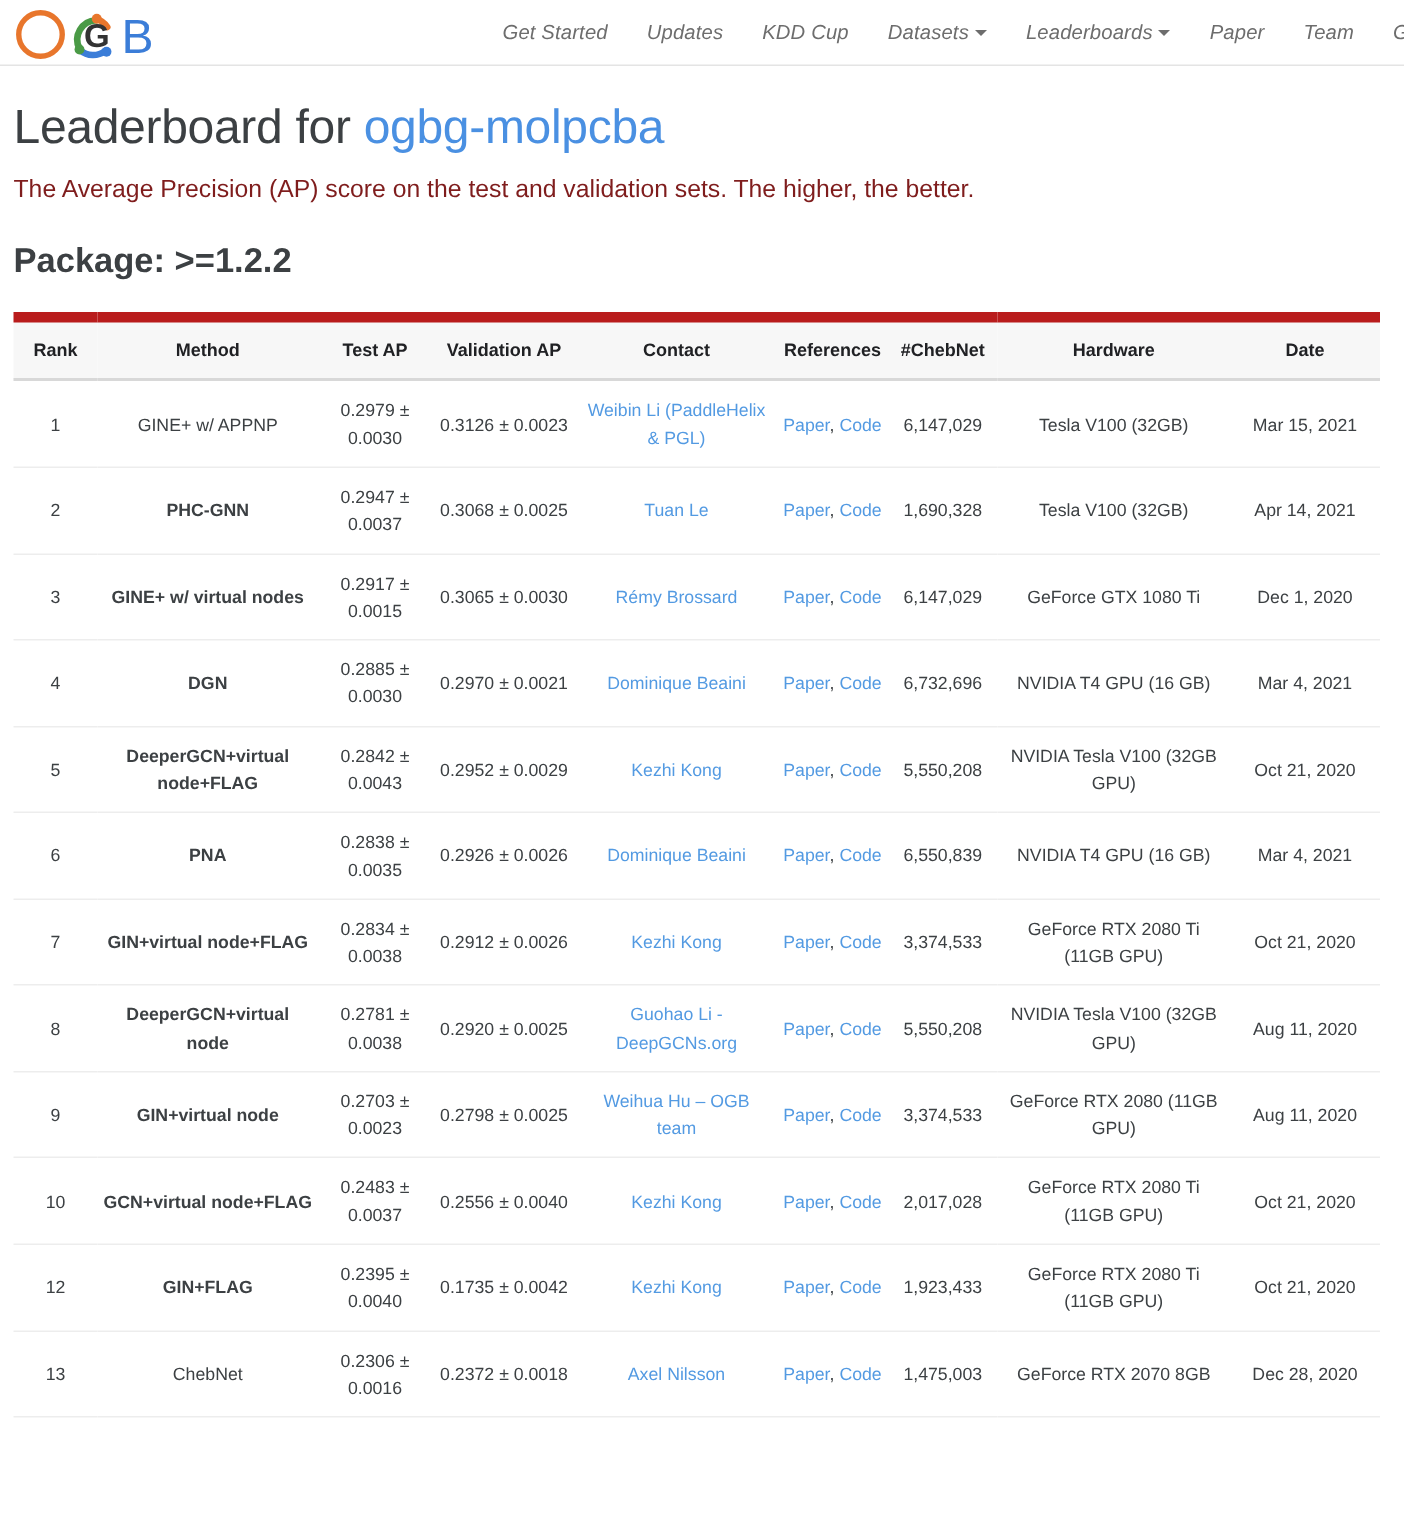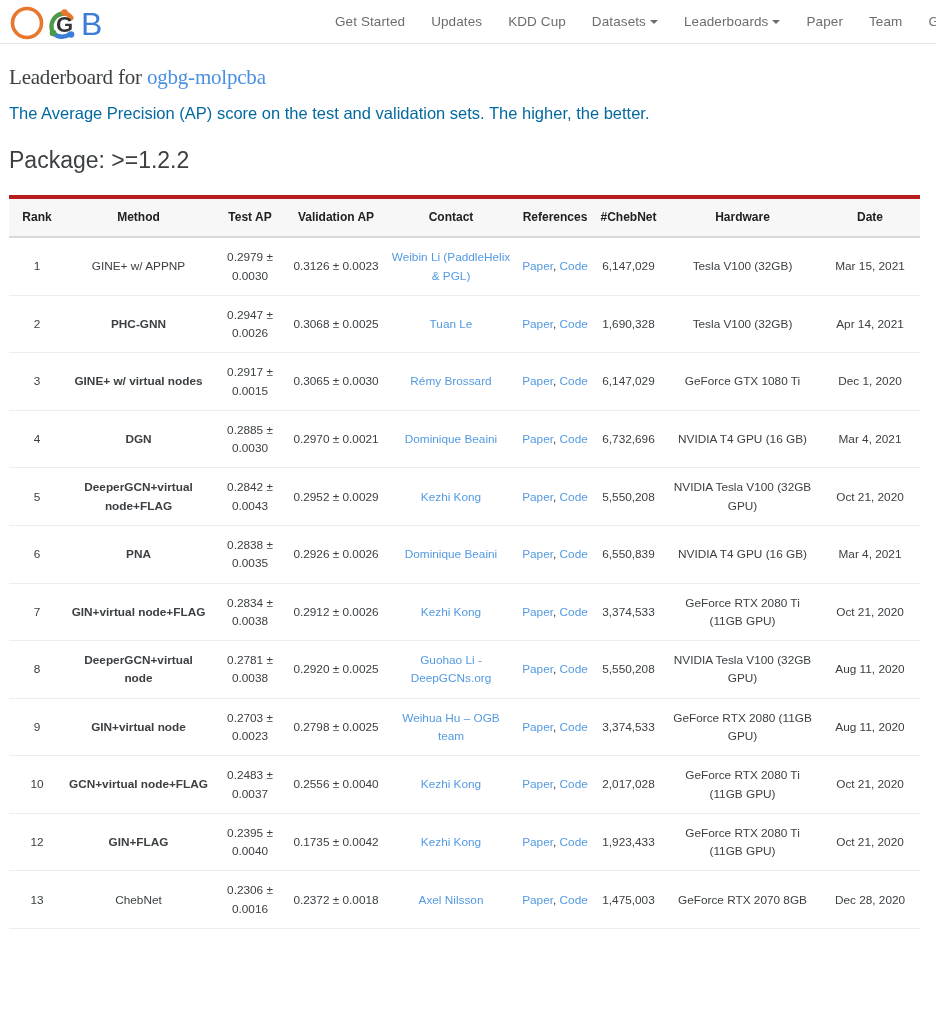--- a/index.html
+++ b/index.html
@@ -41,85 +41,85 @@
     gap: 0px;
   }
   .nav-link {
     font-size: 13.5px;
     color: #6d6d6d;
     padding: 4px 13px;
     white-space: nowrap;
     text-decoration: none;
     cursor: pointer;
     letter-spacing: 0.1px;
+    font-style: italic;
   }
   .caret {
     display: inline-block;
     width: 0; height: 0;
     margin-left: 4px;
     vertical-align: middle;
     border-left: 4px solid transparent;
     border-right: 4px solid transparent;
     border-top: 4px solid #6d6d6d;
   }
 
   
   .content {
     padding: 0 9px;
   }
   .page-title {
-    font-size: 21px;
+    font-size: 32px;
     font-weight: 400;
     color: #3c4043;
     margin: 21px 0 0 0;
     line-height: 1.2;
     letter-spacing: -0.2px;
-    font-family: Liberation Serif, serif;
   }
   .page-title .ds-link {
     color: #4a90e2;
     text-decoration: none;
     cursor: pointer;
   }
   .subtitle {
     font-size: 16.5px;
-    color: #0369a1;
+    color: #7f1d1d;
     margin: 13px 0 0 0;
     font-weight: 400;
     line-height: 1.3;
   }
   .note {
     font-size: 11.5px;
     font-weight: bold;
     color: #202124;
     margin: 12px 0 0 0;
     line-height: 1.3;
   }
   .package {
     font-size: 23px;
-    font-weight: 400;
+    font-weight: 700;
     color: #3c4043;
     margin: 22px 0 0 0;
     line-height: 1.2;
   }
 
   
   .table-wrap {
     margin-top: 21px;
     width: 911px;
   }
   table.lb {
     border-collapse: collapse;
     width: 911px;
     table-layout: fixed;
     font-size: 11.8px;
   }
   table.lb thead th {
     background: #f7f7f7;
-    border-top: 4px solid #b91c1c;
+    border-top: 7px solid #b91c1c;
     border-bottom: 2px solid #d8d8d8;
     font-weight: bold;
     color: #202124;
     font-size: 12px;
     padding: 11px 4px;
     text-align: center;
     vertical-align: middle;
     line-height: 1.25;
   }
   table.lb tbody td {
@@ -229,21 +229,21 @@
             <td class="num">0.3126 ± 0.0023</td>
             <td><a class="tlink">Weibin Li (PaddleHelix &amp; PGL)</a></td>
             <td class="refs"><a class="tlink">Paper</a>, <a class="tlink">Code</a></td>
             <td>6,147,029</td>
             <td>Tesla V100 (32GB)</td>
             <td>Mar 15, 2021</td>
           </tr>
           <tr>
             <td class="rank">2</td>
             <td class="method bold">PHC-GNN</td>
-            <td class="num">0.2947 ± 0.0026</td>
+            <td class="num">0.2947 ± 0.0037</td>
             <td class="num">0.3068 ± 0.0025</td>
             <td><a class="tlink">Tuan Le</a></td>
             <td class="refs"><a class="tlink">Paper</a>, <a class="tlink">Code</a></td>
             <td>1,690,328</td>
             <td>Tesla V100 (32GB)</td>
             <td>Apr 14, 2021</td>
           </tr>
           <tr>
             <td class="rank">3</td>
             <td class="method bold">GINE+ w/ virtual nodes</td>

